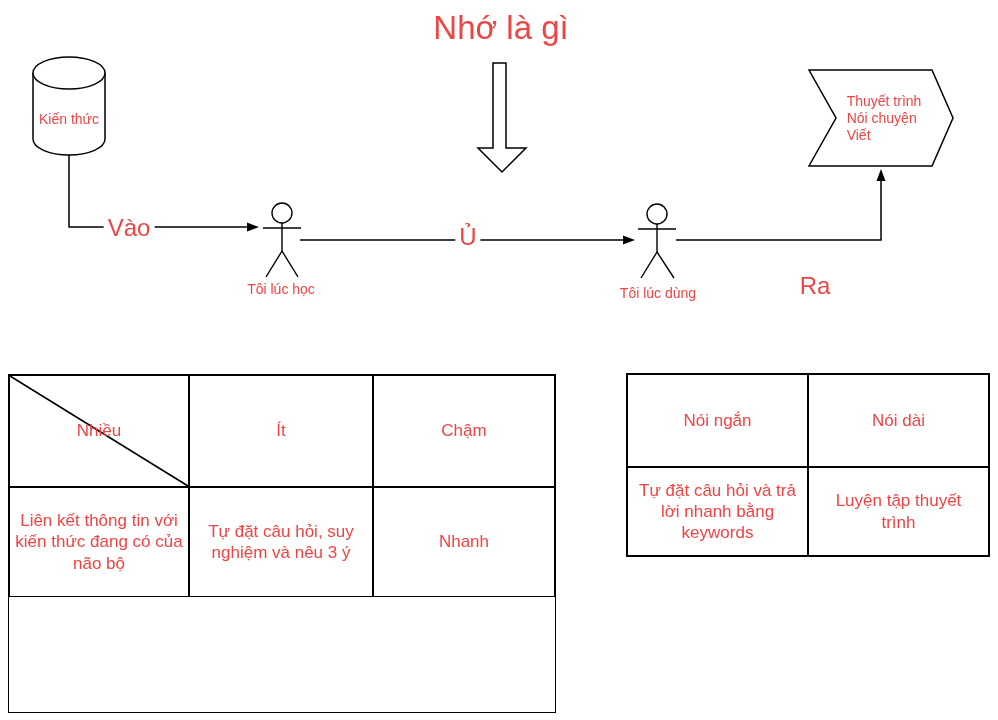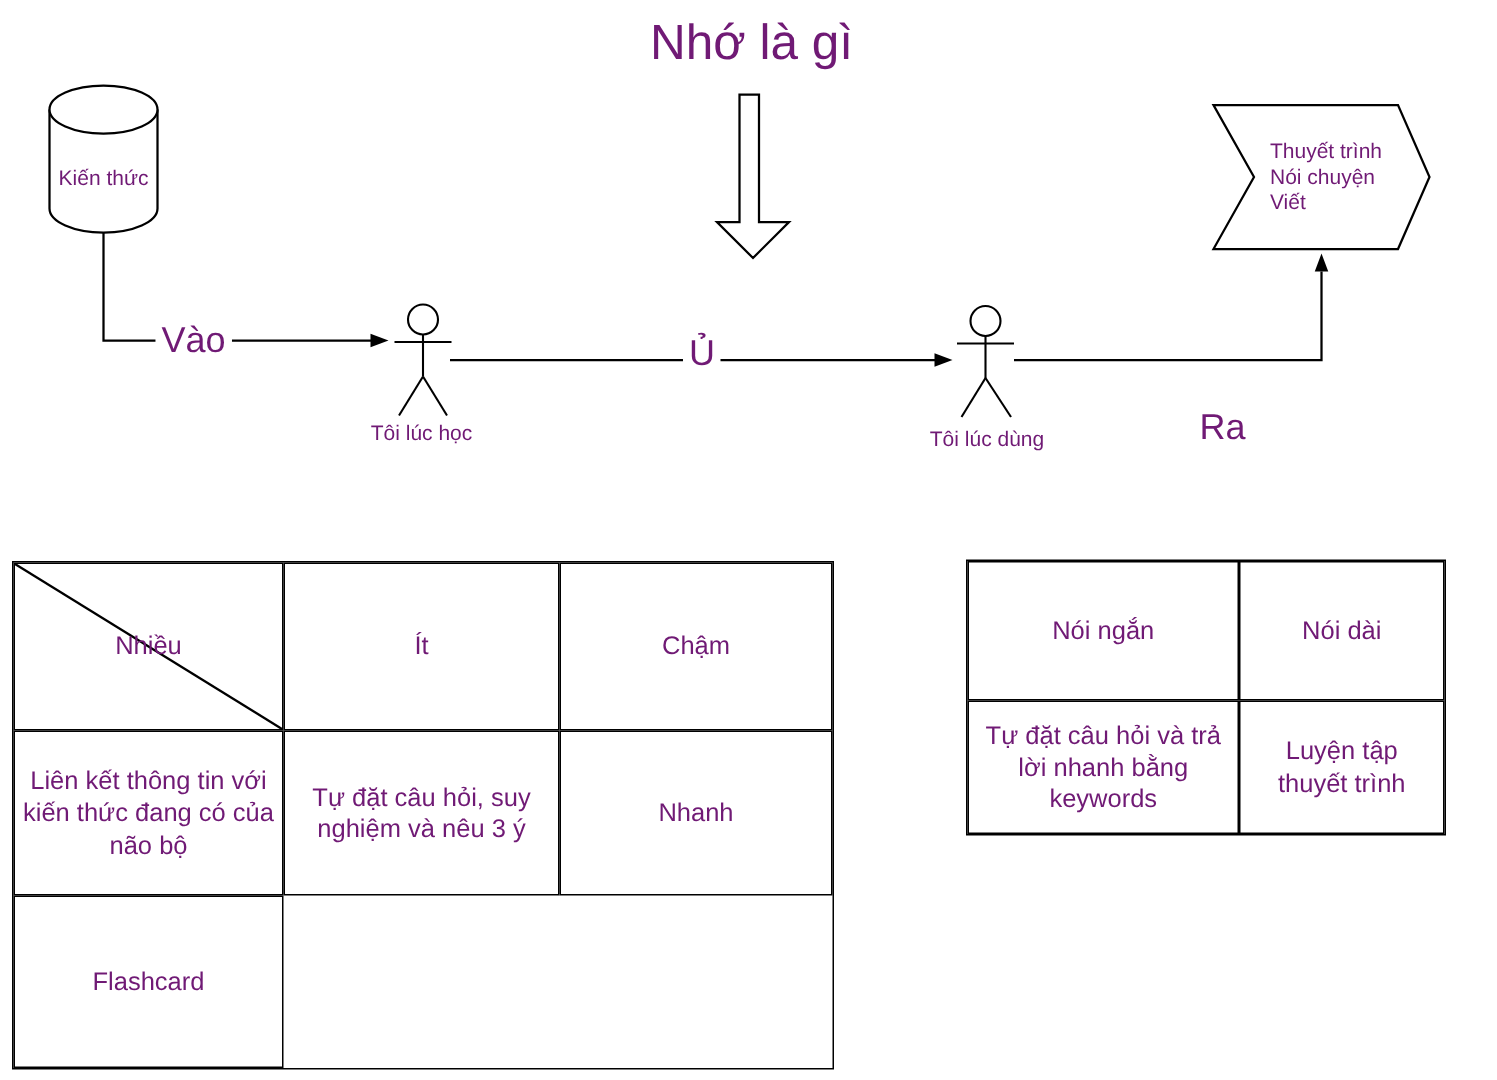--- a/index.html
+++ b/index.html
@@ -1,18 +1,18 @@
 <!DOCTYPE html>
 <html><head>
 <meta charset="utf-8">
 <style>
   html, body { margin:0; padding:0; background:#ffffff; }
   .canvas {
     position:relative; width:998px; height:720px; background:#ffffff;
-    font-family:"Liberation Sans","DejaVu Sans",sans-serif; color:#701a75;
+    font-family:"Liberation Sans","DejaVu Sans",sans-serif; color:#ef4444;
     overflow:hidden;
   }
   svg.layer { position:absolute; left:0; top:0; z-index:1; }
   .shape { fill:#ffffff; stroke:#000000; stroke-width:1.5; }
   .wire  { fill:none;    stroke:#000000; stroke-width:1.5; }
   .limb  { fill:none;    stroke:#000000; stroke-width:1.4; }
   .head  { fill:#ffffff; stroke:#000000; stroke-width:1.4; }
   .ahead { fill:#000000; stroke:none; }
 
   .lbl { position:absolute; z-index:3; transform:translate(-50%,-50%);
@@ -25,21 +25,21 @@
             font-size:14px; line-height:17px; }
 
   .tbl { position:absolute; z-index:2; display:grid; box-sizing:border-box;
          border:1px solid #000; }
   .tbl .cell { border:1px solid #000; box-sizing:border-box;
          display:flex; align-items:center; justify-content:center;
          text-align:center; font-size:17px; line-height:1.25; padding:2px 4px; }
   #matrix-table { left:8px; top:374px; width:548px; height:339px;
          grid-template-columns:180px 184px 1fr;
          grid-template-rows:112px 110px 1fr; }
-  #speaking-table { left:644px; top:373px; width:320px; height:184px;
+  #speaking-table { left:626px; top:373px; width:364px; height:184px;
          grid-template-columns:181px 1fr; grid-template-rows:93px 1fr; }
   #speaking-table .cell { padding:2px 8px; }
   .cell.corner { position:relative; }
   .corner-top    { position:absolute; top:17px;  right:34px; font-size:18px; }
   .corner-bottom { position:absolute; bottom:23px; left:10px; font-size:18px; }
 </style>
 </head>
 <body>
 
 <div class="canvas">
@@ -111,21 +111,20 @@
 
   <div class="tbl" id="matrix-table">
     <div class="cell">Nhiều</div>
     <div class="cell">Ít</div>
 
     <div class="cell">Chậm</div>
     <div class="cell">Liên kết thông tin với kiến thức đang có của não bộ</div>
     <div class="cell">Tự đặt câu hỏi, suy nghiệm và nêu 3 ý</div>
 
     <div class="cell">Nhanh</div>
-    <div class="cell">Flashcard</div>
   </div>
 
   <div class="tbl" id="speaking-table">
     <div class="cell">Nói ngắn</div>
     <div class="cell">Nói dài</div>
     <div class="cell">Tự đặt câu hỏi và trả lời nhanh bằng keywords</div>
     <div class="cell">Luyện tập thuyết trình</div>
   </div>
 
 </div>

